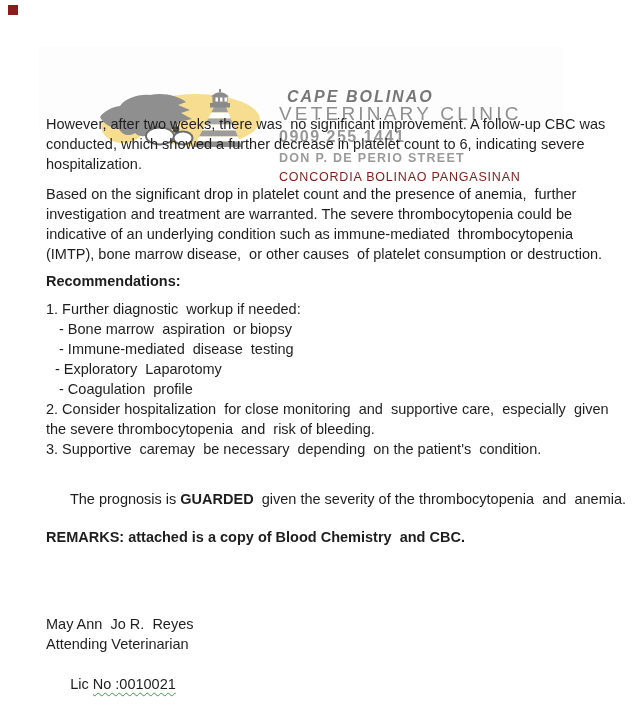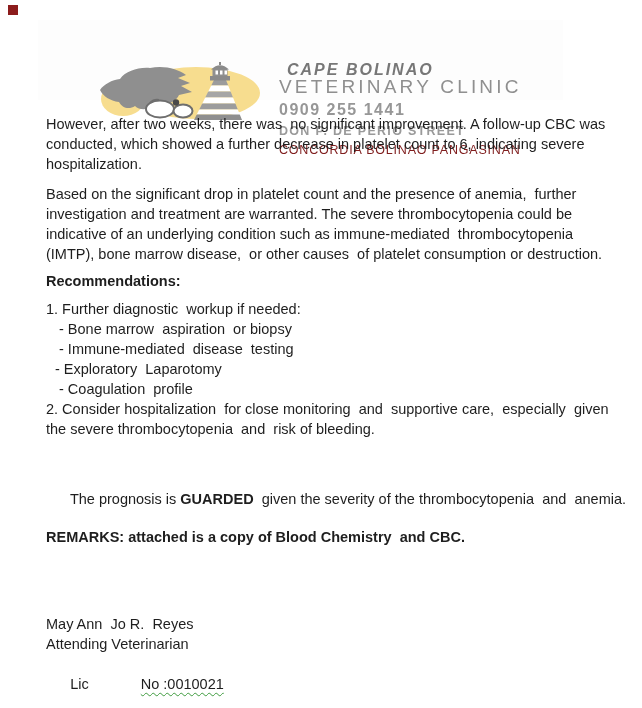--- a/index.html
+++ b/index.html
@@ -3,21 +3,21 @@
 <meta charset="utf-8">
 <style>
   html,body{margin:0;padding:0;background:#fff;}
   #page{
     position:relative;width:642px;height:708px;background:#ffffff;overflow:hidden;
     font-family:"Liberation Sans","DejaVu Sans",sans-serif;color:#1e1e1e;
   }
   
   #red-marker{position:absolute;left:8px;top:5px;width:10px;height:10px;background:#8c1c1c;}
   
-  #letterhead{position:absolute;left:38px;top:20px;width:525px;height:80px;background:#fdfdfd;}
+  #letterhead{position:absolute;left:38px;top:47px;width:525px;height:80px;background:#fdfdfd;}
   #logo{position:absolute;left:60px;top:42px;width:164px;height:62px;}
   #header-text{position:absolute;left:241px;top:42px;width:330px;}
   .clinic-line1{
     font-size:16px;font-weight:800;font-style:italic;letter-spacing:2px;
     color:#777777;padding-left:8px;line-height:15px;white-space:pre;
   }
   .clinic-line2{
     font-size:19px;font-weight:400;letter-spacing:3.2px;color:#8f8f8f;
     line-height:18px;margin-top:1px;white-space:pre;
   }
@@ -33,21 +33,21 @@
   #para2{top:184px;}
   #rec-heading{top:271px;font-size:14.5px;line-height:20px;font-weight:700;white-space:pre;}
   #rec-list{top:299px;}
   .indent-a{padding-left:13px;}
   .indent-b{padding-left:9px;}
   #prognosis{top:469px;}
   #remarks{top:527px;font-size:14.5px;line-height:20px;font-weight:700;white-space:pre;}
   #signature{top:614px;}
   .wavy{
     text-decoration:underline wavy #3f9b3f;
-    text-decoration-thickness:1px;text-underline-offset:3px;margin-left:48px;
+    text-decoration-thickness:1px;text-underline-offset:3px;
   }
 </style>
 </head>
 <body>
 
 <div id="page">
 
   <div id="red-marker" style="background: rgb(140, 28, 28);"></div>
 
   <div id="letterhead">
@@ -121,20 +121,21 @@
   <div id="rec-heading" class="block">Recommendations:</div>
 
   <div id="rec-list" class="block">
     <div class="bline">1. Further diagnostic  workup if needed:</div>
     <div class="bline indent-a">- Bone marrow  aspiration  or biopsy</div>
     <div class="bline indent-a">- Immune-mediated  disease  testing</div>
     <div class="bline indent-b">- Exploratory  Laparotomy</div>
     <div class="bline indent-a">- Coagulation  profile</div>
     <div class="bline">2. Consider hospitalization  for close monitoring  and  supportive care,  especially  given</div>
     <div class="bline">the severe thrombocytopenia  and  risk of bleeding.</div>
+    <div class="bline">3. Supportive  caremay  be necessary  depending  on the patient's  condition.</div>
   </div>
 
   <div id="prognosis" class="block">
     <div class="bline">
       <span>The prognosis is </span><span class="bold">GUARDED</span><span>  given the severity of the thrombocytopenia  and  anemia.</span>
     </div>
   </div>
 
   <div id="remarks" class="block">REMARKS: attached is a copy of Blood Chemistry  and CBC.</div>
 

